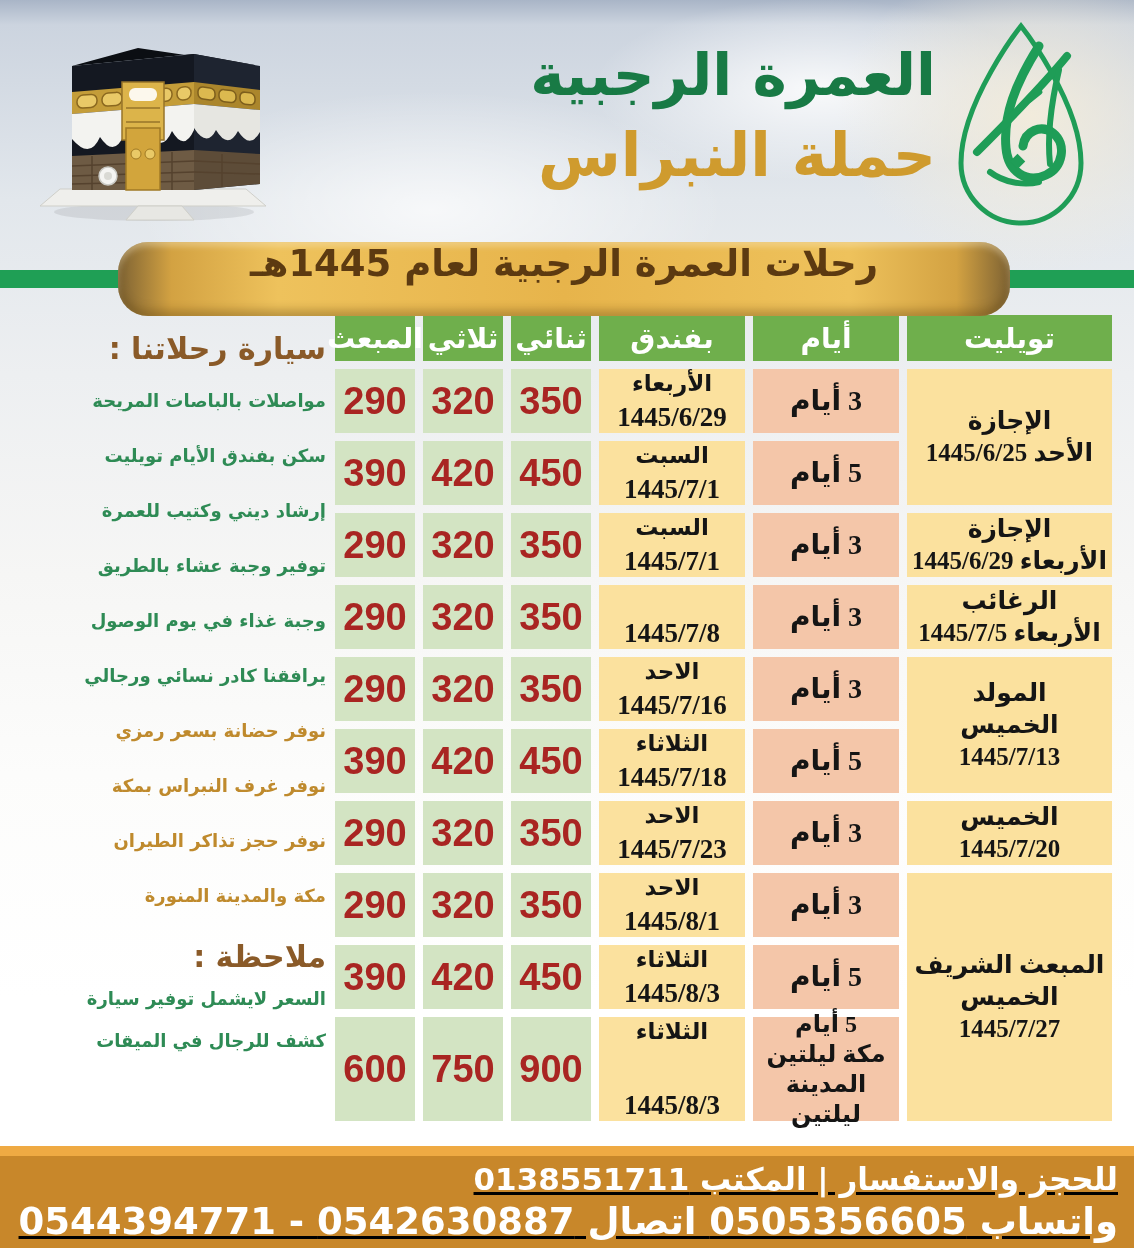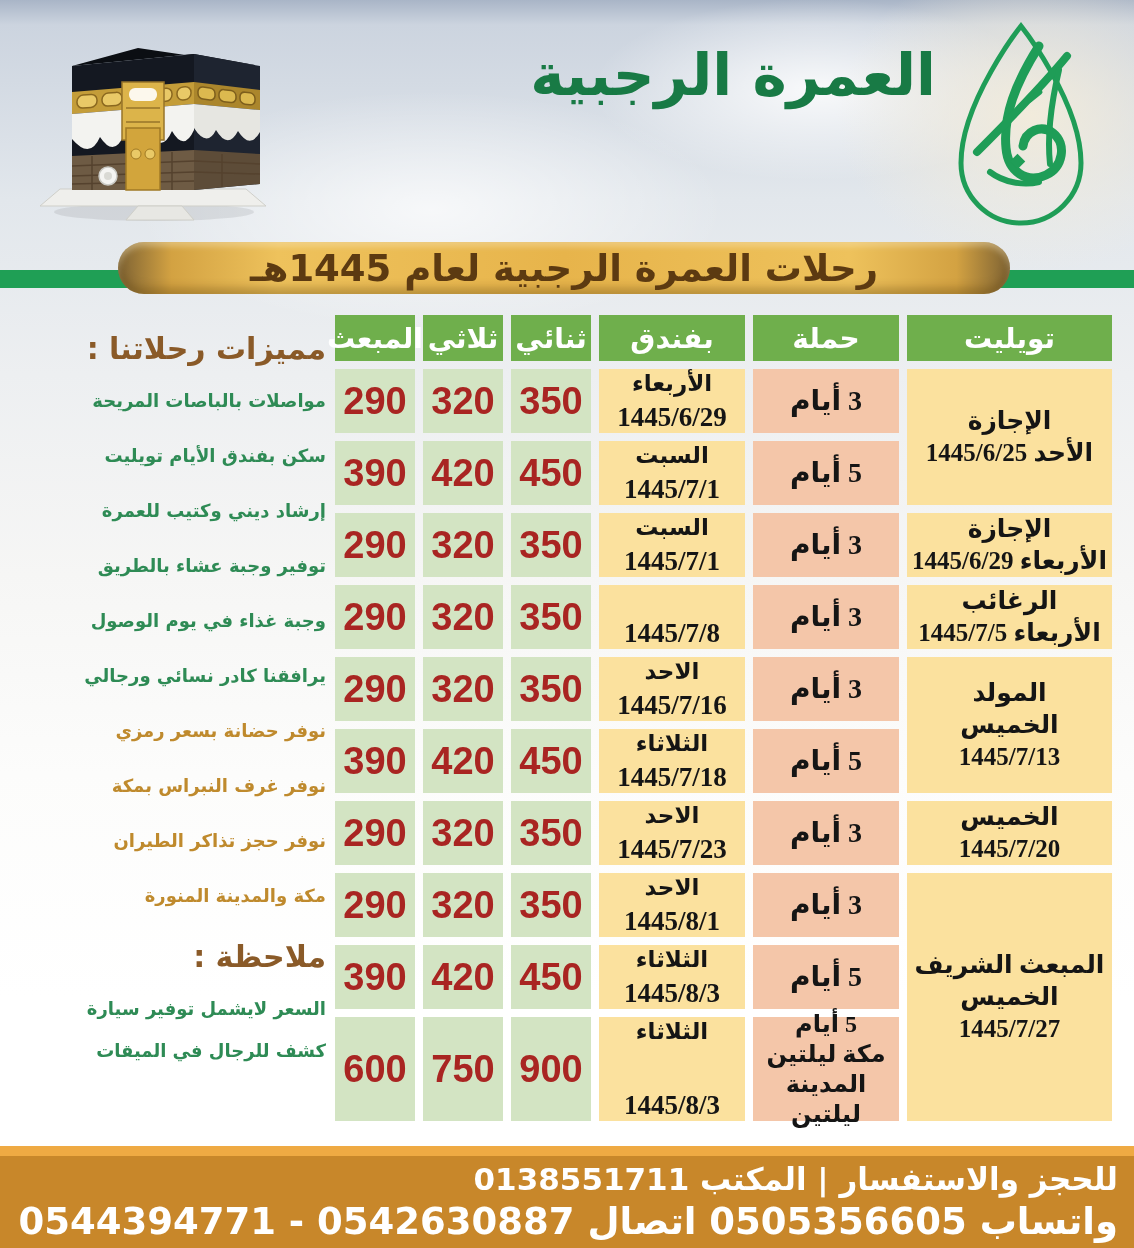--- a/index.html
+++ b/index.html
@@ -11,34 +11,34 @@
       radial-gradient(ellipse 420px 170px at 38% 210px, rgba(255,255,255,.7), rgba(255,255,255,0) 70%),
       linear-gradient(180deg,#a9b5c7 0%,#ccd4df 2%,#e2e7ec 16%,#edeff1 30%,#f6f6f5 46%,#fcfcfb 62%,#ffffff 80%);
   }
   
   .kaaba{position:absolute;left:22px;top:4px;width:262px;height:228px;}
   .logo{position:absolute;left:auto;right:34px;top:10px;width:158px;height:238px;}
   .titles{position:absolute;left:470px;top:40px;width:466px;text-align:right;direction:rtl;}
   .t1{font-size:58px;font-weight:bold;color:#187a45;line-height:70px;}
   .t2{font-size:60px;font-weight:bold;color:#cf9b2e;line-height:74px;margin-top:8px;}
   .stripe{position:absolute;left:0;right:0;top:270px;height:18px;background:#1f9f55;}
-  .banner{position:absolute;left:118px;top:242px;width:892px;height:52px;border-radius:30px;
+  .banner{position:absolute;left:118px;top:242px;width:892px;height:74px;border-radius:30px;
     background:linear-gradient(90deg,#7d6233 0%,#d3a242 6%,#eec25c 18%,#e7b44b 50%,#eec25c 82%,#d3a242 94%,#7d6233 100%);
     box-shadow:inset 0 -6px 10px rgba(90,60,10,.35), inset 0 4px 6px rgba(255,240,200,.45);
-    display:flex;align-items:center;justify-content:center;z-index:3;}
+    display:flex;justify-content:center;z-index:3;}
   .banner span{font-size:37px;font-weight:bold;color:#5c3a11;}
   
   .features{position:absolute;left:0;top:315px;width:336px;direction:rtl;text-align:right;
     padding:16px 10px 0 0;box-sizing:border-box;font-weight:bold;}
   .f-head{font-size:30px;color:#8a5a28;margin-bottom:20px;}
   .f-item{font-size:18px;line-height:30px;margin-bottom:25px;}
   .green{color:#2e8b55;}
   .gold{color:#bf8a2d;}
   .mt40{margin-top:20px;}
-  .note-head{margin-top:28px;}
+  .note-head{margin-top:28px;margin-bottom:10px;}
   .n{margin-bottom:12px;}
   
   .table{position:absolute;top:315px;right:22px;direction:rtl;display:grid;
     grid-template-columns:205px 146px 146px 80px 80px 80px;
     grid-template-rows:46px 64px 64px 64px 64px 64px 64px 64px 64px 64px 104px;
     gap:8px;z-index:2;}
   .cell{display:flex;flex-direction:column;align-items:center;justify-content:center;text-align:center;}
   .c1{grid-column:1}.c2{grid-column:2}.c3{grid-column:3}.c4{grid-column:4}.c5{grid-column:5}.c6{grid-column:6}
   .r1{grid-row:1}
   .h{background:#6faf4c;color:#fff;font-size:28px;font-weight:bold;}
@@ -47,21 +47,21 @@
   .ret{background:#fbe19e;color:#151515;font-family:"Liberation Serif","DejaVu Sans",serif;font-weight:bold;justify-content:space-between;}
   .ret .day{font-size:23px;height:30px;line-height:30px;}
   .ret .date{font-size:27px;height:32px;line-height:32px;}
   .dur{background:#f4c6a9;color:#151515;font-size:28px;line-height:32px;white-space:pre-line;
     font-family:"Liberation Serif","DejaVu Sans",serif;font-weight:bold;}
   .dur.small{font-size:24px;line-height:30px;}
   .price{background:#d3e4c3;color:#a92522;font-size:38px;font-weight:bold;
     font-family:"Liberation Sans","DejaVu Sans",sans-serif;}
   
   .footer{position:absolute;left:0;right:0;bottom:0;height:102px;background:#c8872a;direction:rtl;
-    text-align:right;box-sizing:border-box;padding:12px 16px 0 0;}
+    text-align:right;box-sizing:border-box;padding:12px 16px 0 0;text-decoration:underline;}
   .footer::before{content:"";position:absolute;left:0;right:0;top:0;height:10px;background:#efaa43;}
   .fl1{font-size:31px;font-weight:bold;color:#ffffff;line-height:42px;}
   .fl2{font-size:37px;font-weight:bold;color:#ffffff;line-height:44px;}
 </style>
 </head>
 <body>
 
 <div class="page">
 
   <svg class="kaaba" viewBox="0 0 262 228">
@@ -105,20 +105,21 @@
     </g>
     <rect x="104" y="124" width="34" height="62" fill="#d2a53c" stroke="#a07a24" stroke-width="1.5"></rect>
     <circle cx="114" cy="150" r="5" fill="#e9c967" stroke="#a07a24"></circle>
     <circle cx="128" cy="150" r="5" fill="#e9c967" stroke="#a07a24"></circle>
     <circle cx="86" cy="172" r="9" fill="#f4f4f2" stroke="#c9c9c4" stroke-width="1.5"></circle>
     <circle cx="86" cy="172" r="4" fill="#d9d9d4"></circle>
   </svg>
 
   <div class="titles">
     <div class="t1">العمرة الرجبية</div>
+    <div class="t2">حملة النبراس</div>
   </div>
 
   <svg class="logo" viewBox="0 0 158 238">
     <defs>
         <path id="lw" d="M24,128 A66,66 0 0 1 76,16"></path>
       </defs>
     <text font-size="11" fill="#8fae95">
       <textPath href="#lw">حملة @Sweleah</textPath>
     </text>
     <path d="M79,16 C79,16 19,92 19,153 a60,60 0 0 0 120,0 C139,92 79,16 79,16 Z" fill="none" stroke="#1f9d57" stroke-width="5"></path>
@@ -131,39 +132,39 @@
     </g>
     <rect x="70" y="146" width="11" height="11" transform="rotate(45 75.5 151.5)" fill="#1f9d57"></rect>
   </svg>
 
   <div class="stripe"></div>
   <div class="banner">
     <span>رحلات العمرة الرجبية لعام 1445هـ</span>
   </div>
 
   <aside class="features">
-    <div class="f-head">مميزات رحلاتنا :</div>
+    <div class="f-head">سيارة رحلاتنا :</div>
     <div class="f-item green">مواصلات بالباصات المريحة</div>
     <div class="f-item green">سكن بفندق الأيام تويليت</div>
     <div class="f-item green">إرشاد ديني وكتيب للعمرة</div>
     <div class="f-item green">توفير وجبة عشاء بالطريق</div>
     <div class="f-item green">وجبة غذاء في يوم الوصول</div>
     <div class="f-item green">يرافقنا كادر نسائي ورجالي</div>
     <div class="f-item gold mt40">نوفر حضانة بسعر رمزي</div>
     <div class="f-item gold">نوفر غرف النبراس بمكة</div>
     <div class="f-item gold">نوفر حجز تذاكر الطيران</div>
     <div class="f-item gold">مكة والمدينة المنورة</div>
     <div class="f-head note-head">ملاحظة :</div>
     <div class="f-item green n">السعر لايشمل توفير سيارة</div>
     <div class="f-item green n">كشف للرجال في الميقات</div>
   </aside>
 
   <main class="table">
     <div class="cell h c1 r1">تويليت</div>
-    <div class="cell h c2 r1">حملة</div>
+    <div class="cell h c2 r1">أيام</div>
     <div class="cell h c3 r1">بفندق</div>
     <div class="cell h c4 r1">ثنائي</div>
     <div class="cell h c5 r1">ثلاثي</div>
     <div class="cell h c6 r1">المبعث</div>
 
     <div class="cell dep c1" style="grid-row:2/span 2">
       <span>الإجازة</span>
       <span>الأحد 1445/6/25</span>
     </div>
     <div class="cell dep c1" style="grid-row:4">

